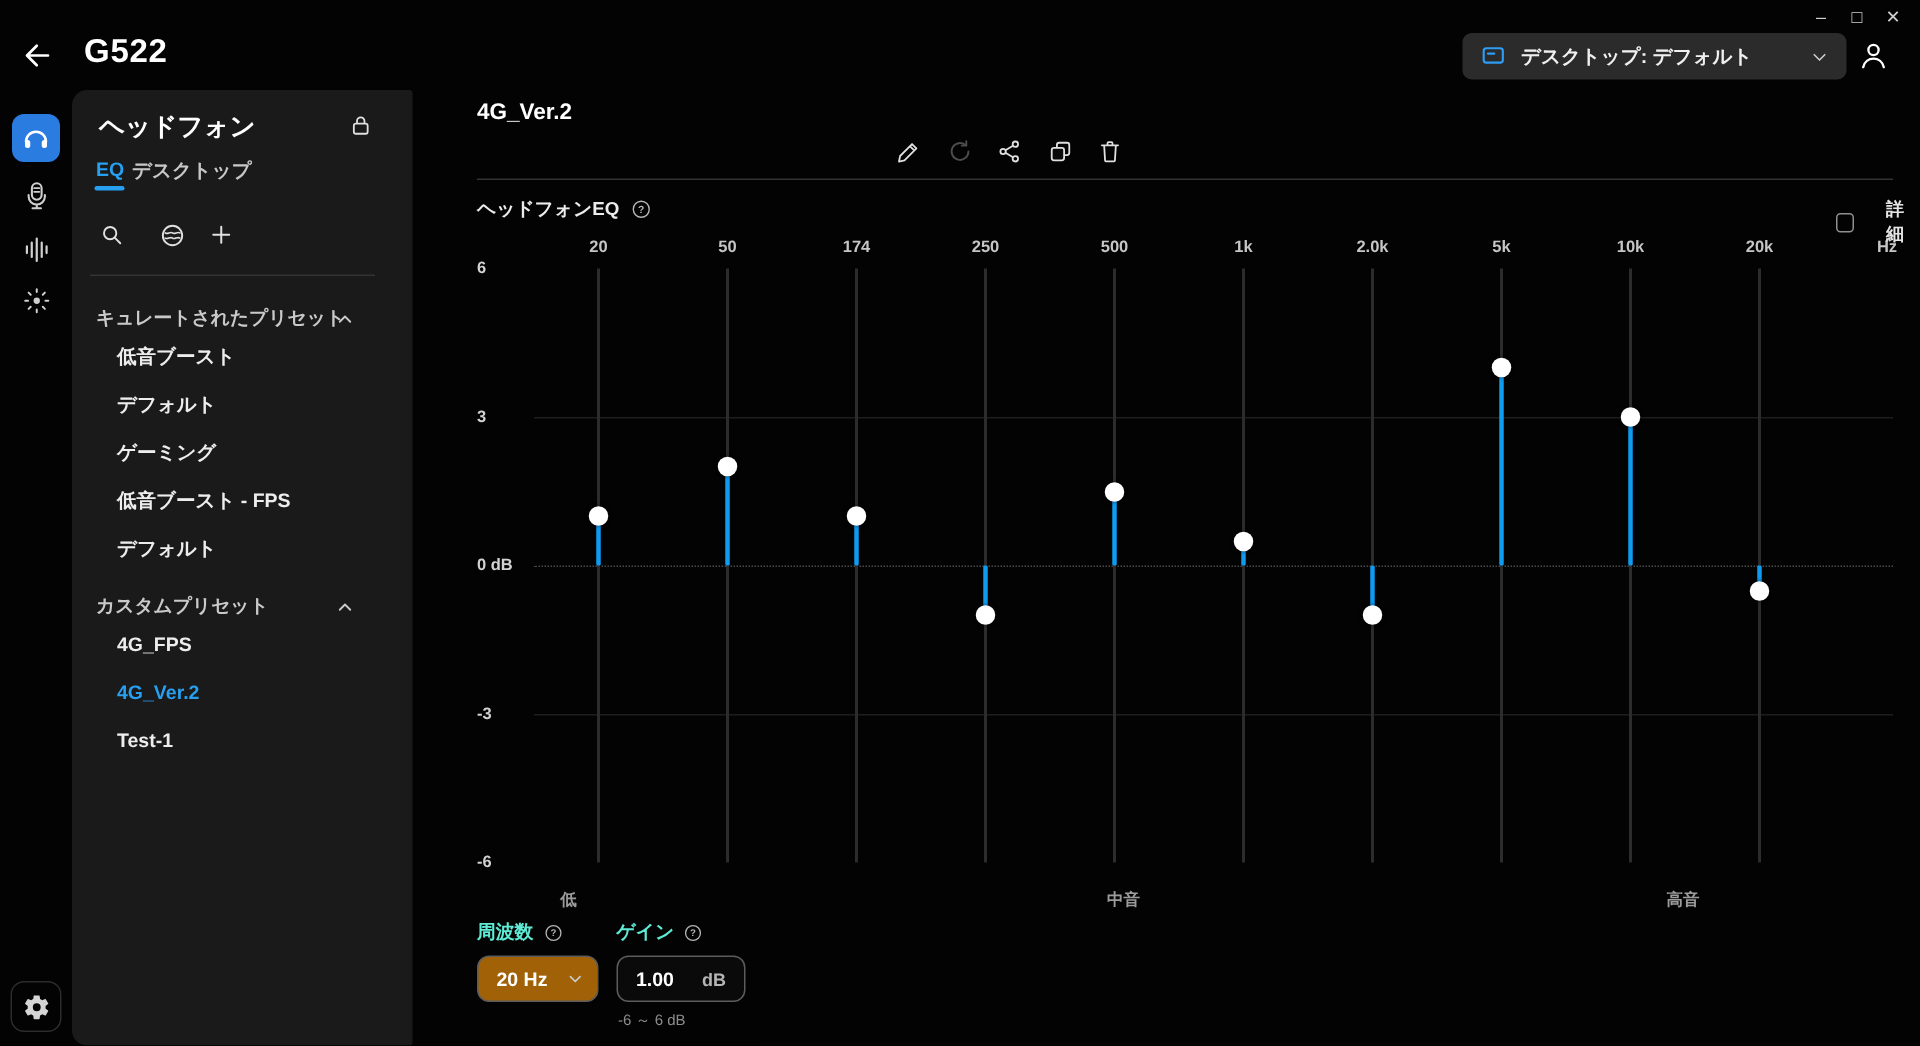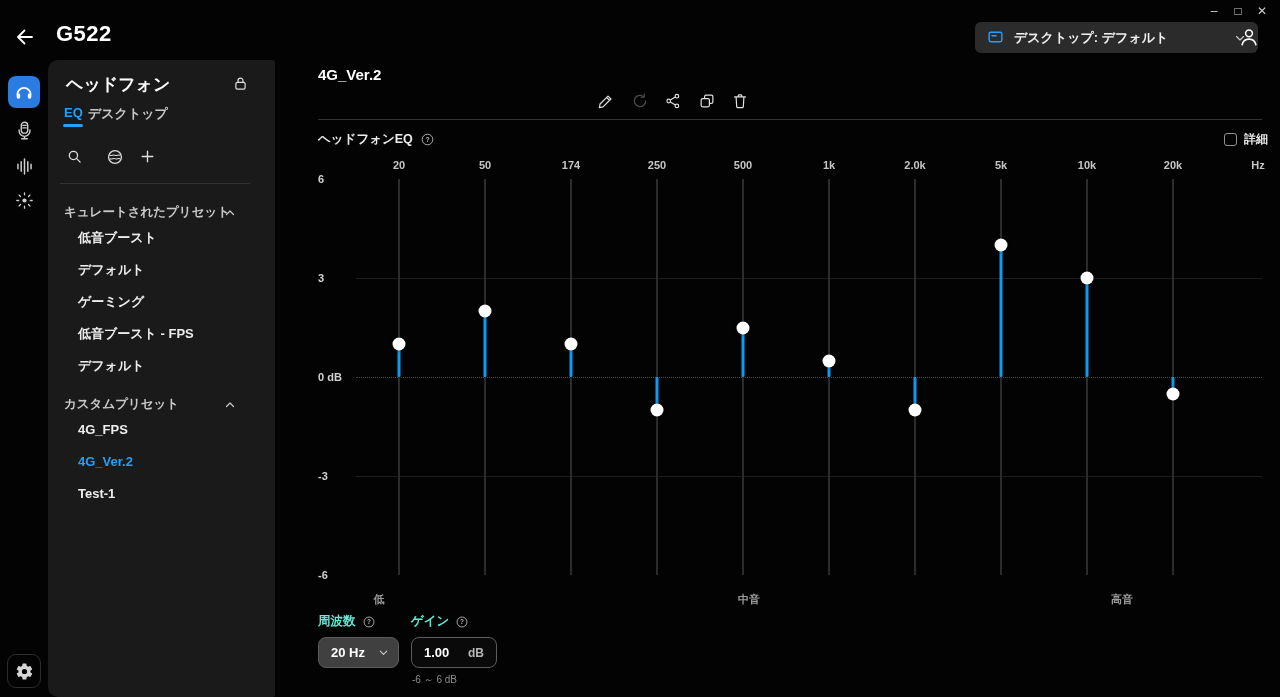--- a/index.html
+++ b/index.html
@@ -8,21 +8,21 @@
   .app { position:relative; width:1280px; height:697px; background:#030303; }
 
   
   .win-controls { position:absolute; top:2px; right:8px; display:flex; gap:4px; z-index:50; }
   .win-controls span { width:20px; height:18px; display:flex; align-items:center; justify-content:center;
     font-size:12px; color:#cfcfcf; cursor:pointer; }
 
   
   .back-btn { position:absolute; left:13px; top:25px; width:24px; height:24px; cursor:pointer; }
   .app-title { position:absolute; left:56px; top:21px; font-size:22px; font-weight:800; letter-spacing:.5px; }
-  .device-pill { position:absolute; left:975px; top:22px; width:283px; height:31px; background:#2b2b2b;
+  .device-pill { position:absolute; left:975px; top:22px; width:256px; height:31px; background:#2b2b2b;
     border-radius:6px; display:flex; align-items:center; gap:10px; padding:0 12px; cursor:pointer; }
   .device-pill .lbl { font-size:13px; font-weight:700; color:#f0f0f0; white-space:nowrap; }
   .device-pill .chev { margin-left:auto; display:flex; }
   .account-btn { position:absolute; left:1238px; top:26px; width:22px; height:22px; cursor:pointer; }
 
   
   .rail { position:absolute; left:0; top:60px; width:48px; bottom:0; }
   .rail-item { position:absolute; left:8px; width:32px; height:32px; border-radius:8px;
     display:flex; align-items:center; justify-content:center; cursor:pointer; }
   .rail-item.active { background:var(--rail-active,#2b7ce0); }
@@ -49,41 +49,41 @@
   .preset-item.selected { color:var(--accent,#27a0f2); }
 
   
   .main { position:absolute; left:275px; top:60px; right:0; bottom:0; }
   .preset-title { position:absolute; left:43px; top:6px; font-size:15px; font-weight:800; }
   .toolbar-icon { position:absolute; top:32px; width:18px; height:18px; cursor:pointer; color:#e0e0e0; }
   .toolbar-icon.disabled { color:#4c4c4c; cursor:default; }
   .main-divider { position:absolute; left:43px; top:59px; width:944px; height:1px; background:#323232; }
   .eq-header { position:absolute; left:43px; top:71px; display:flex; align-items:center; gap:7px;
     font-size:12.5px; font-weight:700; color:#ececec; }
-  .detail-toggle { position:absolute; left:949px; top:71px; display:flex; align-items:center; gap:7px; cursor:pointer; }
+  .detail-toggle { position:absolute; left:949px; top:71px; display:flex; align-items:center; gap:21px; cursor:pointer; }
   .detail-toggle .box { width:13px; height:13px; border:1.5px solid #909090; border-radius:3px; }
   .detail-toggle .lbl { font-size:12px; font-weight:700; color:#e5e5e5; }
 
   
   .eq-chart { position:absolute; left:25px; top:95px; width:980px; height:458px; }
   .freq-label { position:absolute; top:4px; transform:translateX(-50%); font-size:11px; font-weight:700; color:#c6c6c6; }
   .eq-track { position:absolute; top:24px; height:396px; width:2px; background:#2c2c2c; transform:translateX(-50%); cursor:pointer; }
   .gl { position:absolute; left:56px; right:18px; height:1px; background:#1e1e1e; }
   .gl.zero { background:none; border-top:1px dotted #4a4a4a; }
   .ytick { position:absolute; left:18px; transform:translateY(-50%); font-size:11px; font-weight:600; color:#d2d2d2; white-space:nowrap; }
   .eq-stem { position:absolute; width:3px; background:var(--stem,#0f9bf0); transform:translateX(-50%); border-radius:1px; }
   .eq-dot { position:absolute; width:13px; height:13px; border-radius:50%; background:#fff;
     transform:translate(-50%,-50%); cursor:grab; box-shadow:0 0 3px rgba(0,0,0,.6); }
   .sec-label { position:absolute; top:437px; transform:translateX(-50%); font-size:11px; font-weight:600; color:#9b9b9b; }
 
   
   .ctl-label { position:absolute; display:flex; align-items:center; gap:6px; font-size:12.5px; font-weight:700; color:#5eead4; }
   .freq-select { position:absolute; left:43px; top:577px; width:81px; height:31px; border:1px solid #5c5c5c;
     border-radius:8px; display:flex; align-items:center; justify-content:space-between; padding:0 9px 0 12px;
-    font-size:13px; font-weight:800; cursor:pointer; background:#404040; }
+    font-size:13px; font-weight:800; cursor:pointer; background:#a16207; }
   .gain-input { position:absolute; left:136px; top:577px; width:86px; height:31px; border:1px solid #5c5c5c;
     border-radius:8px; display:flex; align-items:center; justify-content:space-between; padding:0 12px;
     background:#0a0a0a; cursor:text; }
   .gain-input .val { font-size:13px; font-weight:800; color:#fff; }
   .gain-input .unit { font-size:12px; font-weight:600; color:#b5b5b5; }
   .range-note { position:absolute; left:137px; top:613px; font-size:10px; color:#8d8d8d; }
 
   svg { display:block; }
 </style>
 </head>

